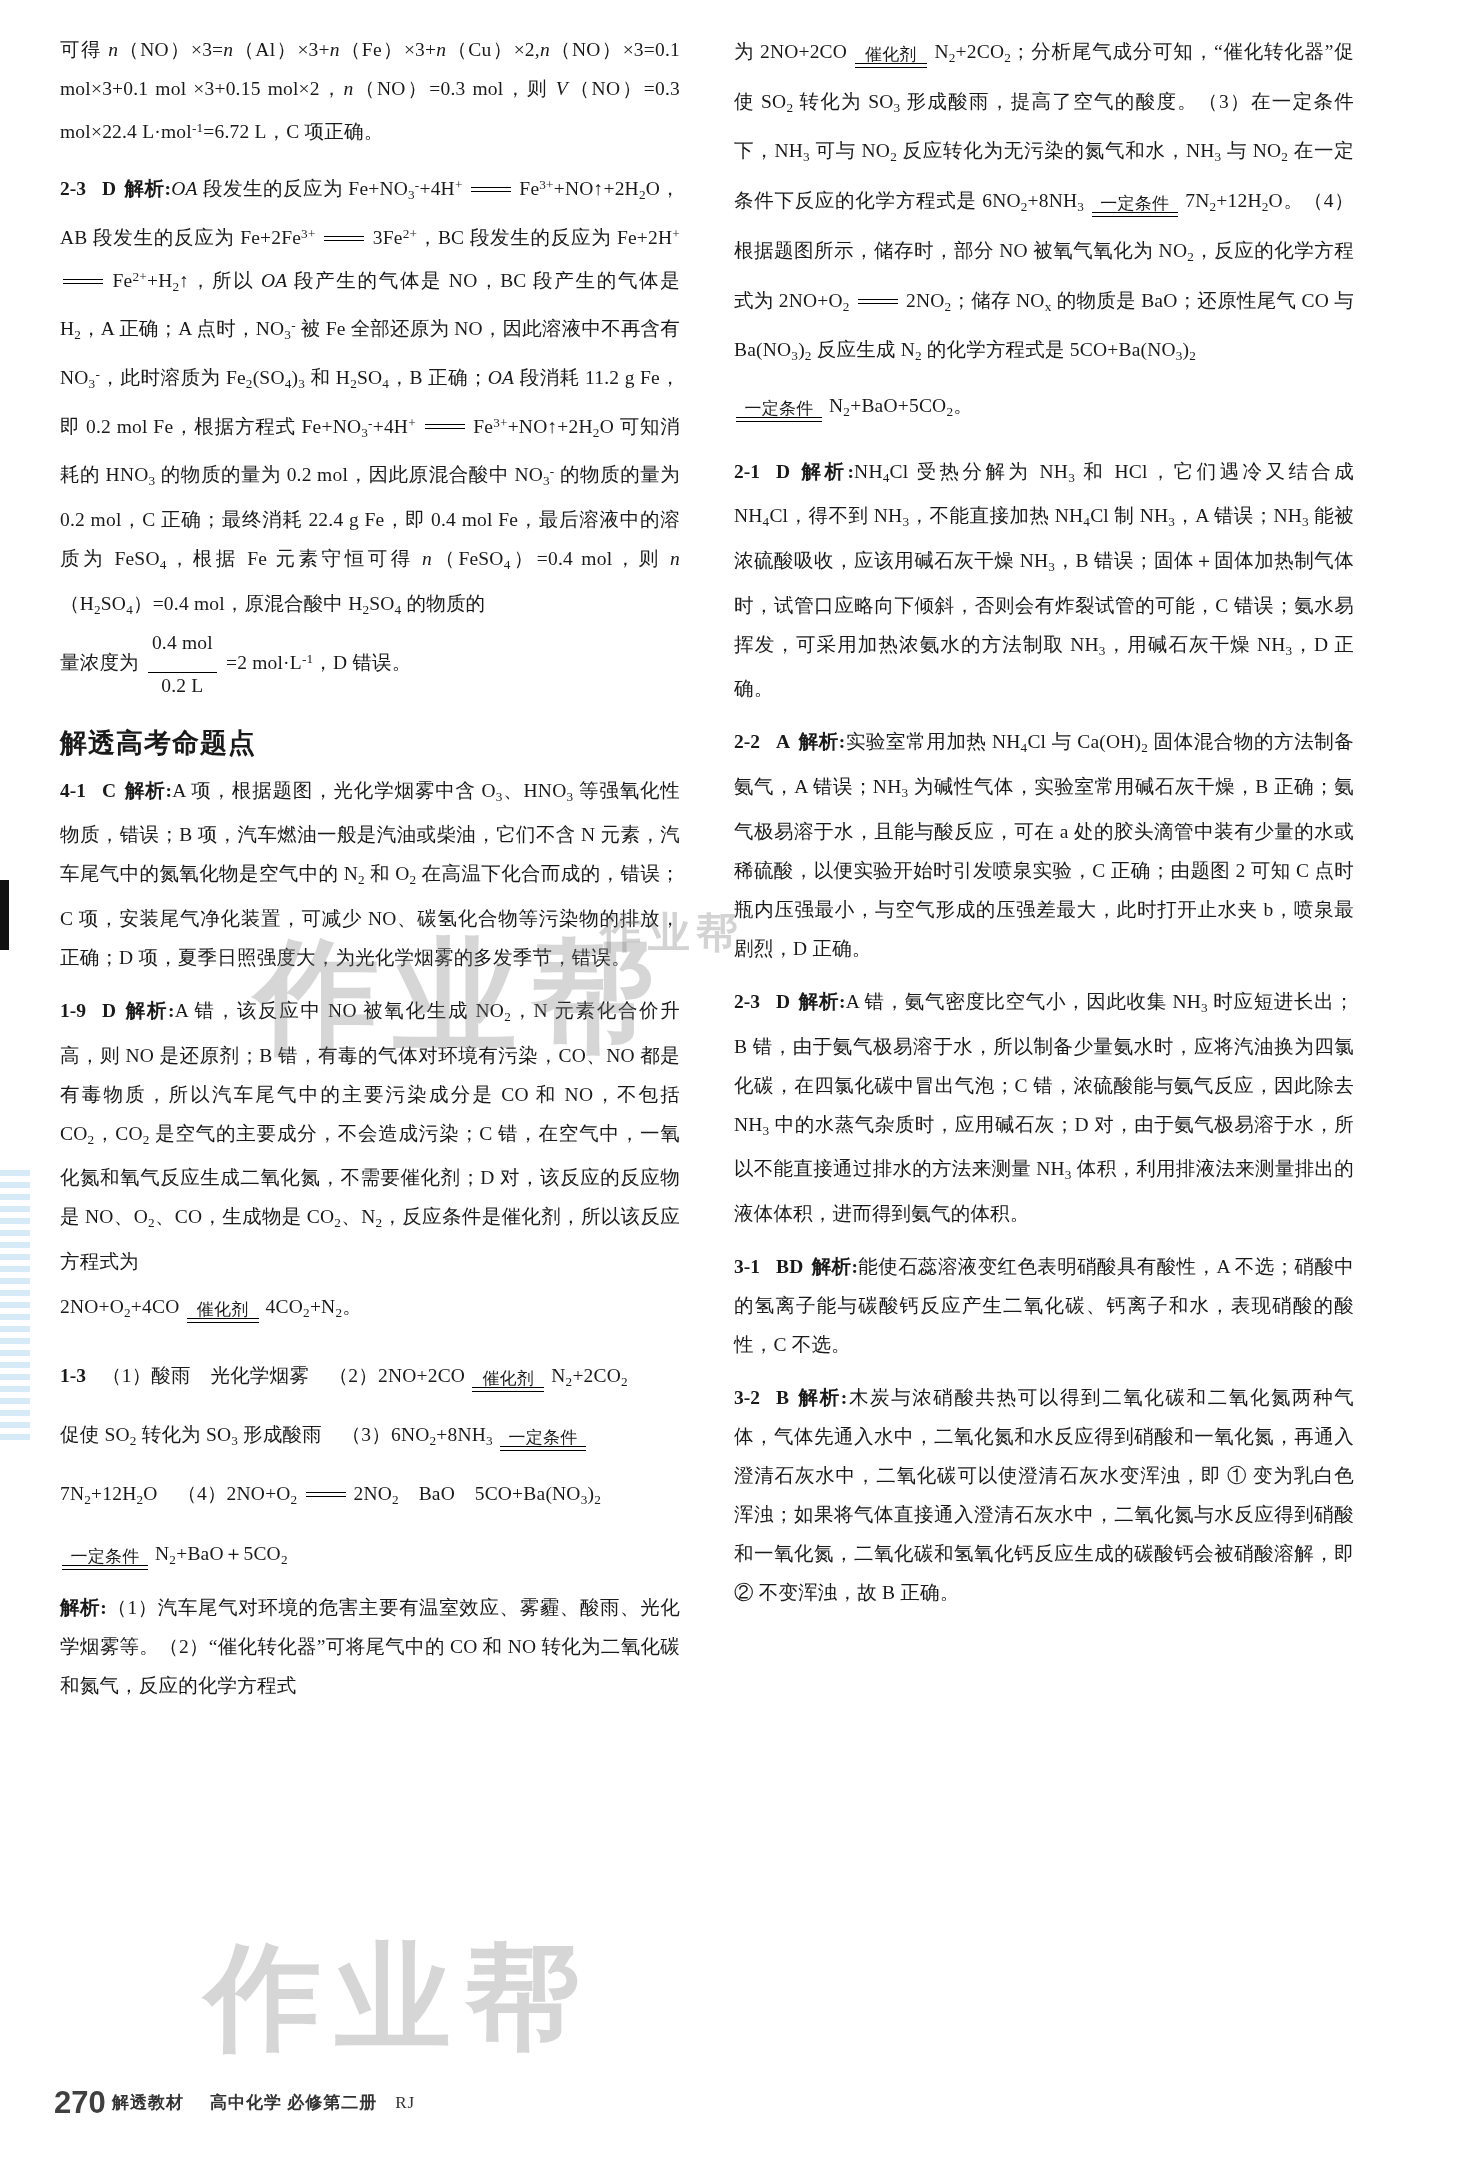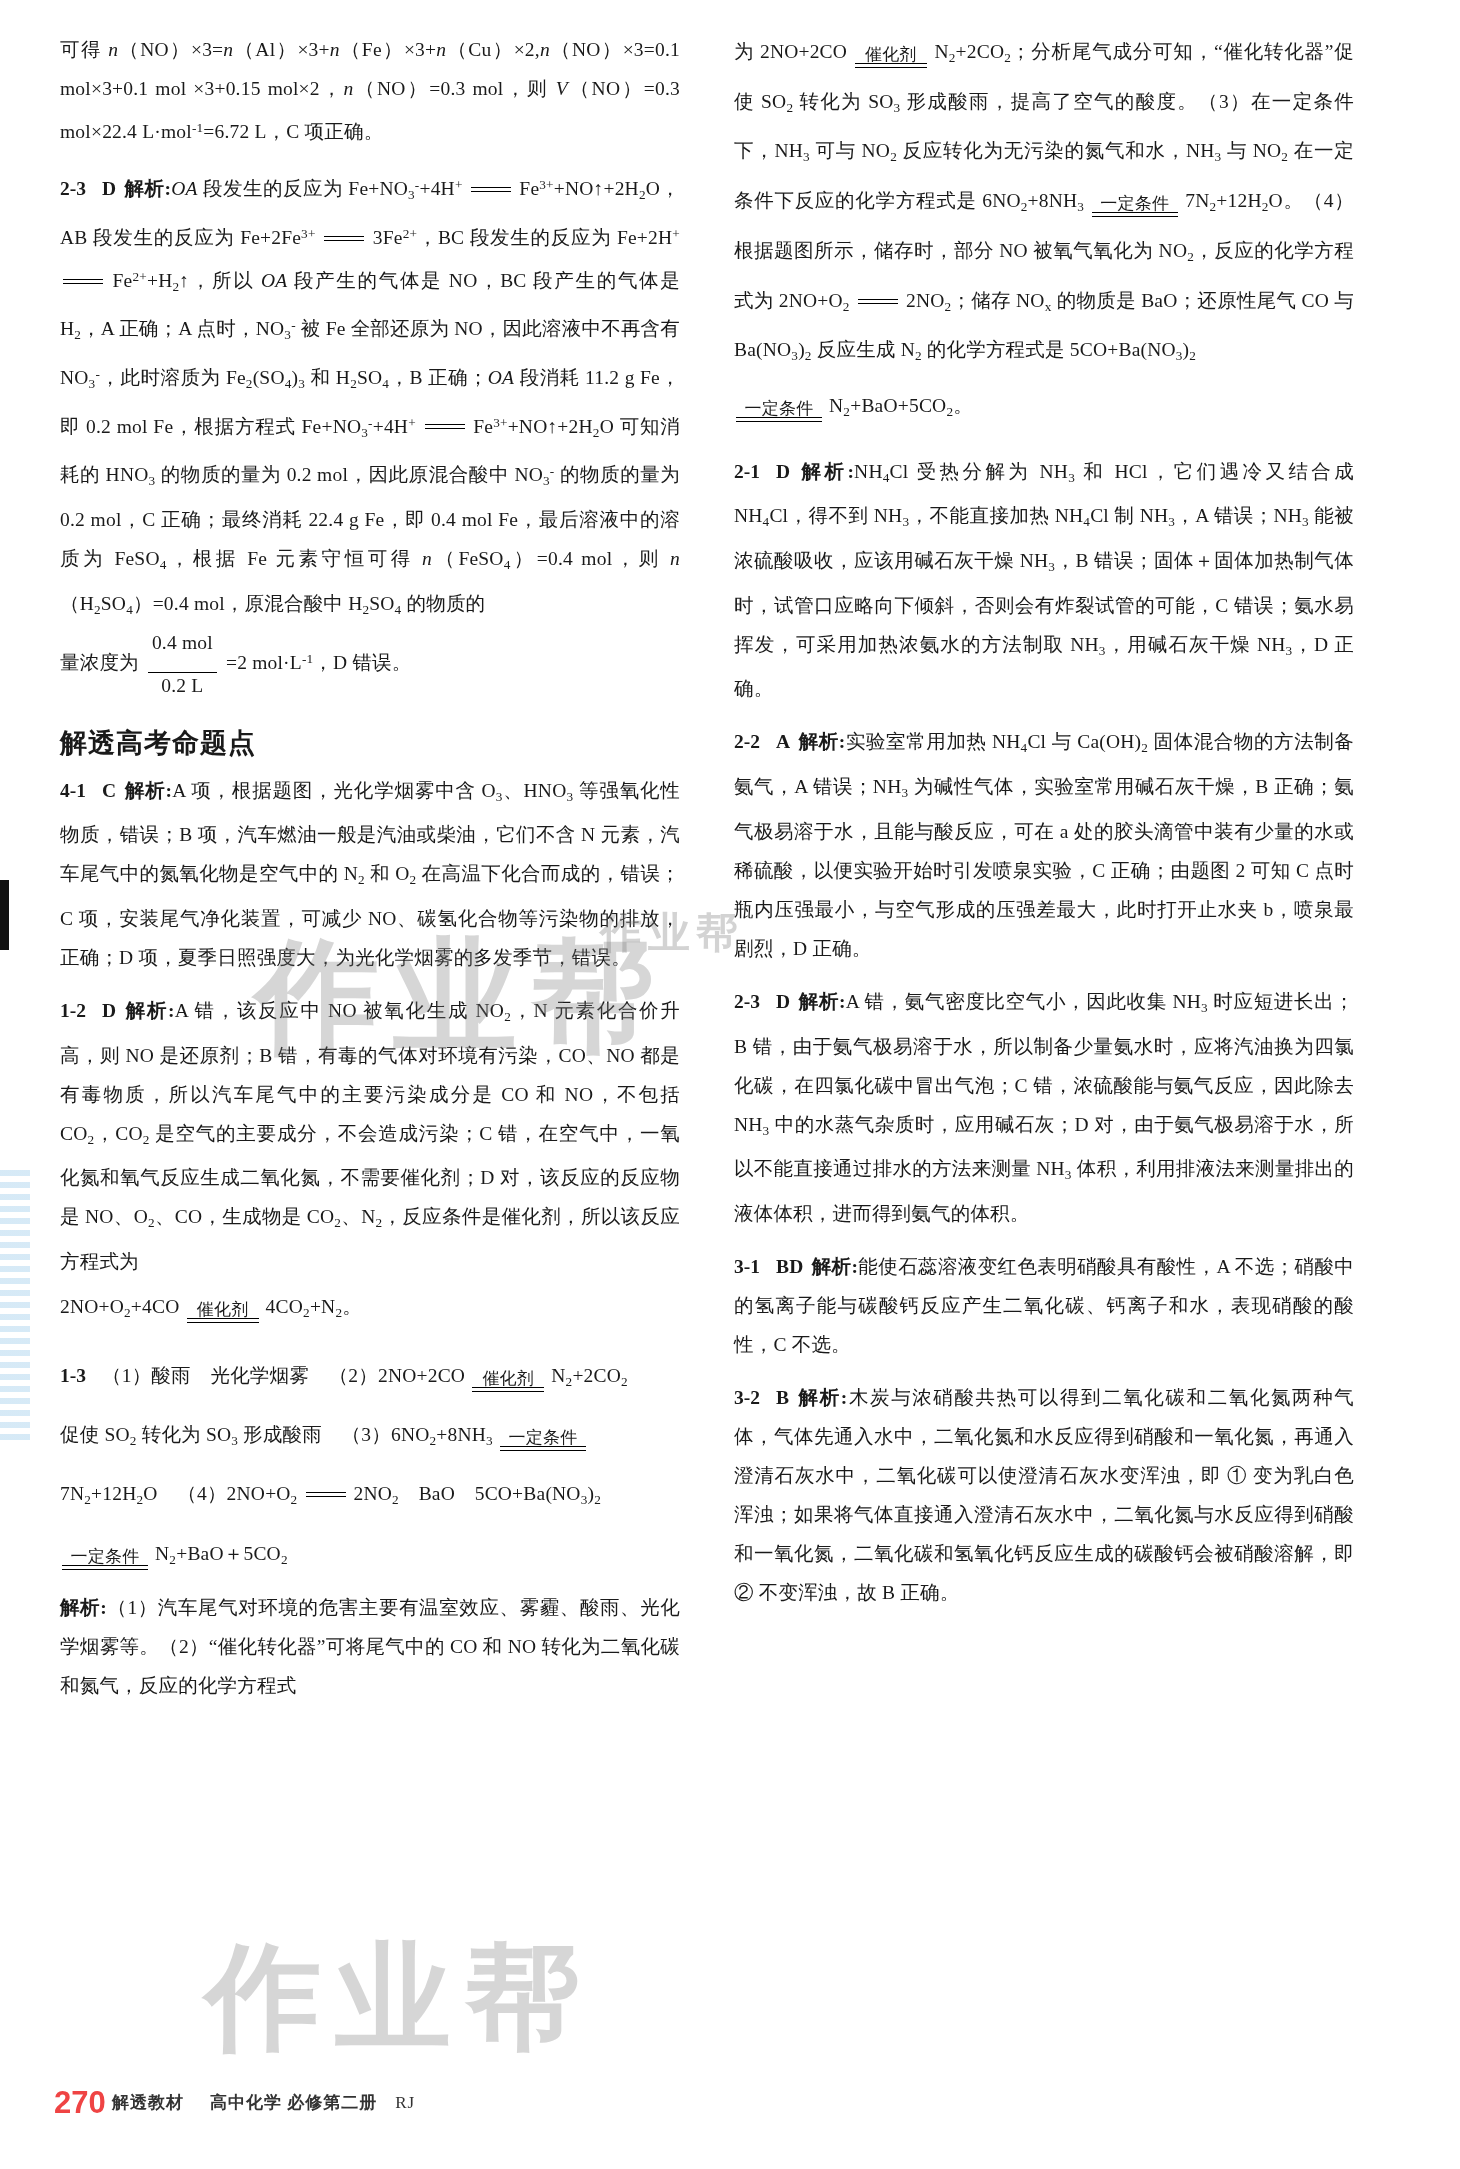--- a/index.html
+++ b/index.html
@@ -107,21 +107,21 @@
   .frac .num { display:block; border-bottom:1.4px solid #000; padding:0 4px 17px 4px; }
   .frac .den { display:block; padding:1px 4px 0 4px; }
   .it { font-style:italic; }
 
   
   .footer {
     position:absolute; left:0; bottom:26px; width:100%; height:60px;
   }
   .pagenum {
     position:absolute; left:54px; bottom:22px;
-    font-size:31px; font-weight:bold; color:#ef4444;
+    font-size:31px; font-weight:bold; color:#404040;
     font-family:"Liberation Sans", sans-serif;
   }
   .footer-text {
     position:absolute; left:112px; bottom:29px;
     font-size:17px; color:#333;
     letter-spacing:1px;
   }
   .footer-text .b { font-weight:bold; }
   .footer-sep { display:inline-block; width:26px; }
 
@@ -164,21 +164,21 @@
       <h2 class="sect">解透高考命题点</h2>
 
       <div class="blk">
         <p class="para">
           <span class="qnum">4-1</span><span class="ans">C</span><span class="jiexi">解析:</span>A 项，根据题图，光化学烟雾中含 O<sub>3</sub>、HNO<sub>3</sub> 等强氧化性物质，错误；B 项，汽车燃油一般是汽油或柴油，它们不含 N 元素，汽车尾气中的氮氧化物是空气中的 N<sub>2</sub> 和 O<sub>2</sub> 在高温下化合而成的，错误；C 项，安装尾气净化装置，可减少 NO、碳氢化合物等污染物的排放，正确；D 项，夏季日照强度大，为光化学烟雾的多发季节，错误。
         </p>
       </div>
 
       <div class="blk">
         <p class="para">
-          <span class="qnum">1-2</span><span class="ans">D</span><span class="jiexi">解析:</span>A 错，该反应中 NO 被氧化生成 NO<sub>2</sub>，N 元素化合价升高，则 NO 是还原剂；B 错，有毒的气体对环境有污染，CO、NO 都是有毒物质，所以汽车尾气中的主要污染成分是 CO 和 NO，不包括 CO<sub>2</sub>，CO<sub>2</sub> 是空气的主要成分，不会造成污染；C 错，在空气中，一氧化氮和氧气反应生成二氧化氮，不需要催化剂；D 对，该反应的反应物是 NO、O<sub>2</sub>、CO，生成物是 CO<sub>2</sub>、N<sub>2</sub>，反应条件是催化剂，所以该反应方程式为
+          <span class="qnum">1-9</span><span class="ans">D</span><span class="jiexi">解析:</span>A 错，该反应中 NO 被氧化生成 NO<sub>2</sub>，N 元素化合价升高，则 NO 是还原剂；B 错，有毒的气体对环境有污染，CO、NO 都是有毒物质，所以汽车尾气中的主要污染成分是 CO 和 NO，不包括 CO<sub>2</sub>，CO<sub>2</sub> 是空气的主要成分，不会造成污染；C 错，在空气中，一氧化氮和氧气反应生成二氧化氮，不需要催化剂；D 对，该反应的反应物是 NO、O<sub>2</sub>、CO，生成物是 CO<sub>2</sub>、N<sub>2</sub>，反应条件是催化剂，所以该反应方程式为
         </p>
         <p class="para" style="line-height:48px;">2NO+O<sub>2</sub>+4CO <span class="rxn"><span class="cond">催化剂</span><span class="arrow"></span></span> 4CO<sub>2</sub>+N<sub>2</sub>。</p>
       </div>
 
       <div class="blk">
         <p class="para" style="line-height:50px;">
           <span class="qnum">1-3</span><span style="padding-left:16px;"></span>（1）酸雨　光化学烟雾　（2）2NO+2CO <span class="rxn"><span class="cond">催化剂</span><span class="arrow"></span></span> N<sub>2</sub>+2CO<sub>2</sub>
         </p>
         <p class="para" style="line-height:52px;">
           促使 SO<sub>2</sub> 转化为 SO<sub>3</sub> 形成酸雨　（3）6NO<sub>2</sub>+8NH<sub>3</sub> <span class="rxn wide"><span class="cond">一定条件</span><span class="arrow"></span></span>

